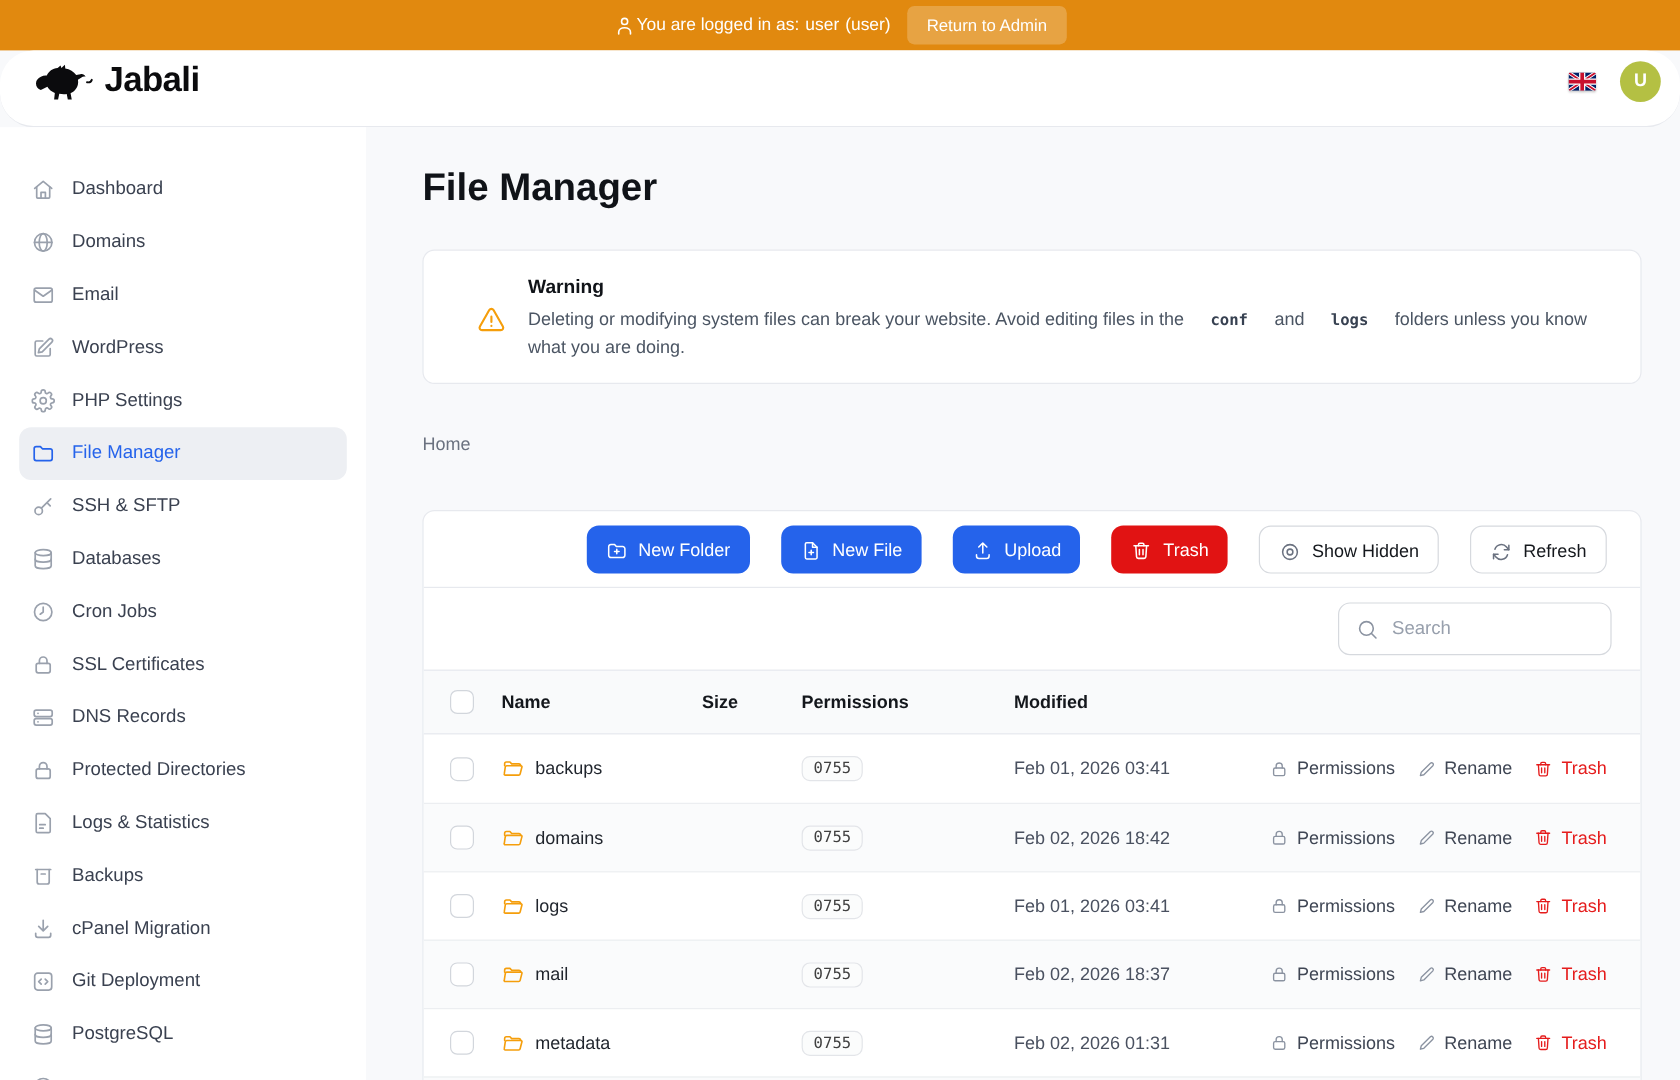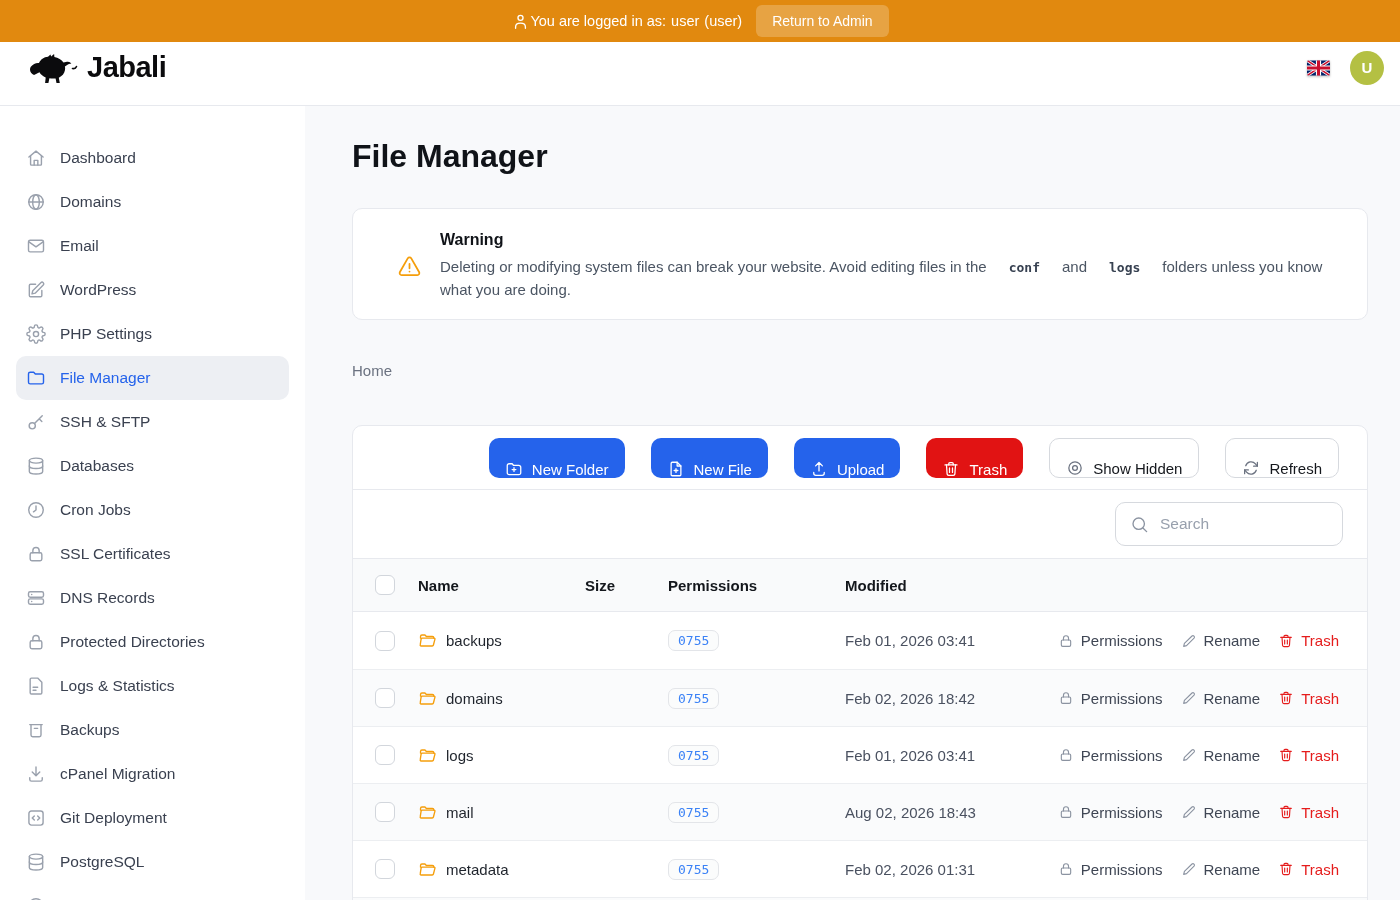--- a/index.html
+++ b/index.html
@@ -19,21 +19,21 @@
   
   .topbar{height:42px;background:var(--orange);display:flex;align-items:center;justify-content:center;color:#fff;}
   .topbar-inner{display:flex;align-items:center;font-size:14.5px;}
   .topbar .person{width:19px;height:19px;color:#fff;}
   .topbar-text{display:flex;gap:5px;align-items:baseline;}
   .topbar-text b{font-weight:400;}
   .return-btn{margin-left:14px;background:rgba(255,255,255,.22);border:none;color:#fff;font-size:14px;
     font-family:inherit;padding:8px 16px;border-radius:6px;cursor:pointer;}
 
   
-  .header{height:64px;background:#fff;border-bottom:1px solid var(--border);display:flex;align-items:center;padding:0 16px 12px 28px;}
+  .header{height:64px;background:#fff;border-bottom:1px solid var(--border);display:flex;align-items:center;padding:0 16px 12px 28px;border-radius:28px;}
   .brand{display:flex;align-items:center;gap:7px;}
   .brand .logo{width:52px;height:40px;color:#0b0b0d;}
   .brand-name{font-size:29px;font-weight:800;letter-spacing:-.5px;color:#0b0b0d;}
   .header-right{margin-left:auto;display:flex;align-items:center;gap:20px;}
   .flag{width:23px;height:16px;display:inline-flex;cursor:pointer;filter:drop-shadow(0 1px 1px rgba(0,0,0,.25));}
   .avatar{width:34px;height:34px;border-radius:50%;background:var(--avatar);color:#fff;display:flex;align-items:center;justify-content:center;
     font-size:15px;font-weight:700;cursor:pointer;}
 
   
   .layout{display:flex;height:794px;}
@@ -53,21 +53,21 @@
   .warning-card .warn-icon{width:25px;height:25px;color:#f59e0b;margin-top:26px;}
   .warn-title{font-size:16px;font-weight:700;line-height:24px;color:#101318;}
   .warn-body{font-size:15px;line-height:21.5px;color:#4b5563;margin-top:4px;max-width:960px;}
   .warn-body code{font-family:"DejaVu Sans Mono","Liberation Mono",monospace;font-size:13px;color:#374151;margin:0 22px;font-weight:bold;}
 
   .breadcrumb{margin-top:42px;font-size:15px;color:#6b7280;cursor:pointer;width:max-content;}
 
   
   .card{margin-top:46px;background:#fff;border:1px solid var(--border);border-radius:10px;overflow:hidden;}
   .toolbar{display:flex;justify-content:flex-end;align-items:center;gap:26px;height:64px;padding:0 28px;border-bottom:1px solid var(--border);}
-  .btn{display:inline-flex;align-items:flex-end;gap:9px;height:40px;padding:0 16px;border-radius:10px;border:none;
+  .btn{display:inline-flex;align-items:flex-start;gap:9px;height:40px;padding:12px 16px;border-radius:10px;border:none;
     font-family:inherit;font-size:15px;cursor:pointer;white-space:nowrap;}
   .btn .icon{width:18px;height:18px;}
   .btn-primary{background:var(--blue);color:#fff;}
   .btn-danger{background:var(--red);color:#fff;}
   .btn-outline{background:#fff;border:1px solid #d6d9de;color:#14171c;}
   .btn-outline .icon{color:#6b7280;}
 
   .search-row{display:flex;justify-content:flex-end;padding:12px 24px;}
   .search{display:flex;align-items:center;gap:9px;width:228px;height:44px;border:1px solid #d6d9de;border-radius:10px;padding:0 14px;}
   .search .icon{width:19px;height:19px;color:#8b93a1;}
@@ -78,21 +78,21 @@
   .thead{height:54px;background:#f9fafb;border-top:1px solid var(--border);border-bottom:1px solid var(--border);
     font-size:15px;font-weight:700;color:#14171c;}
   .file-row{height:57px;font-size:15px;}
   .file-row:nth-child(even){background:#fafbfc;}
   .file-row + .file-row{border-top:1px solid #eceef1;}
   .cb{width:20px;height:20px;border:1.5px solid #d2d6dc;border-radius:6px;background:#fff;cursor:pointer;}
   .name-cell{display:flex;align-items:center;gap:9px;}
   .name-cell .icon{width:19px;height:19px;color:var(--folder);}
   .fname{color:#1f242c;cursor:pointer;}
   .perm-cell .badge{display:inline-block;font-family:"DejaVu Sans Mono","Liberation Mono",monospace;font-size:13px;
-    color:#3b82f6;background:#fbfcfc;border:1px solid #e3e5e9;border-radius:7px;padding:2px 9px;}
+    color:#404040;background:#fbfcfc;border:1px solid #e3e5e9;border-radius:7px;padding:2px 9px;}
   .mod-cell{color:var(--muted);}
   .actions{display:flex;align-items:center;gap:18px;color:#3f4654;}
   .action{display:inline-flex;align-items:center;gap:7px;cursor:pointer;}
   .action .icon{width:16px;height:16px;color:#8b93a1;}
   .action.danger{color:#e51c1c;}
   .action.danger .icon{color:#e51c1c;}
 </style>
 </head>
 <body>
 
@@ -563,21 +563,21 @@
       <span class="icon">
                 <svg viewBox="0 0 24 24">
                   <path d="M3.2 9V6.8c0-1 .8-1.8 1.8-1.8h3.8l1.8 2h7.6c1 0 1.8.8 1.8 1.8V9"></path>
                   <path d="M5.5 9h14.9a1 1 0 0 1 1 1.3l-1.9 7.4a1.6 1.6 0 0 1-1.6 1.2H3.8a1 1 0 0 1-1-1.3l1.1-7.4A1.6 1.6 0 0 1 5.5 9z"></path>
                 </svg>
               </span>
       <span class="fname">mail</span>
     </span>
     <span class="size-cell"></span>
     <span class="perm-cell"><span class="badge">0755</span></span>
-    <span class="mod-cell">Aug 02, 2026 18:43</span>
+    <span class="mod-cell">Feb 02, 2026 18:37</span>
     <span class="actions">
       <span class="action">
         <span class="icon">
                   <svg viewBox="0 0 24 24">
                     <rect x="5" y="10.5" width="14" height="9.5" rx="2"></rect>
                     <path d="M8.2 10.5V8a3.8 3.8 0 0 1 7.6 0v2.5"></path>
                   </svg>
                 </span>
         <span>Permissions</span>
       </span>

